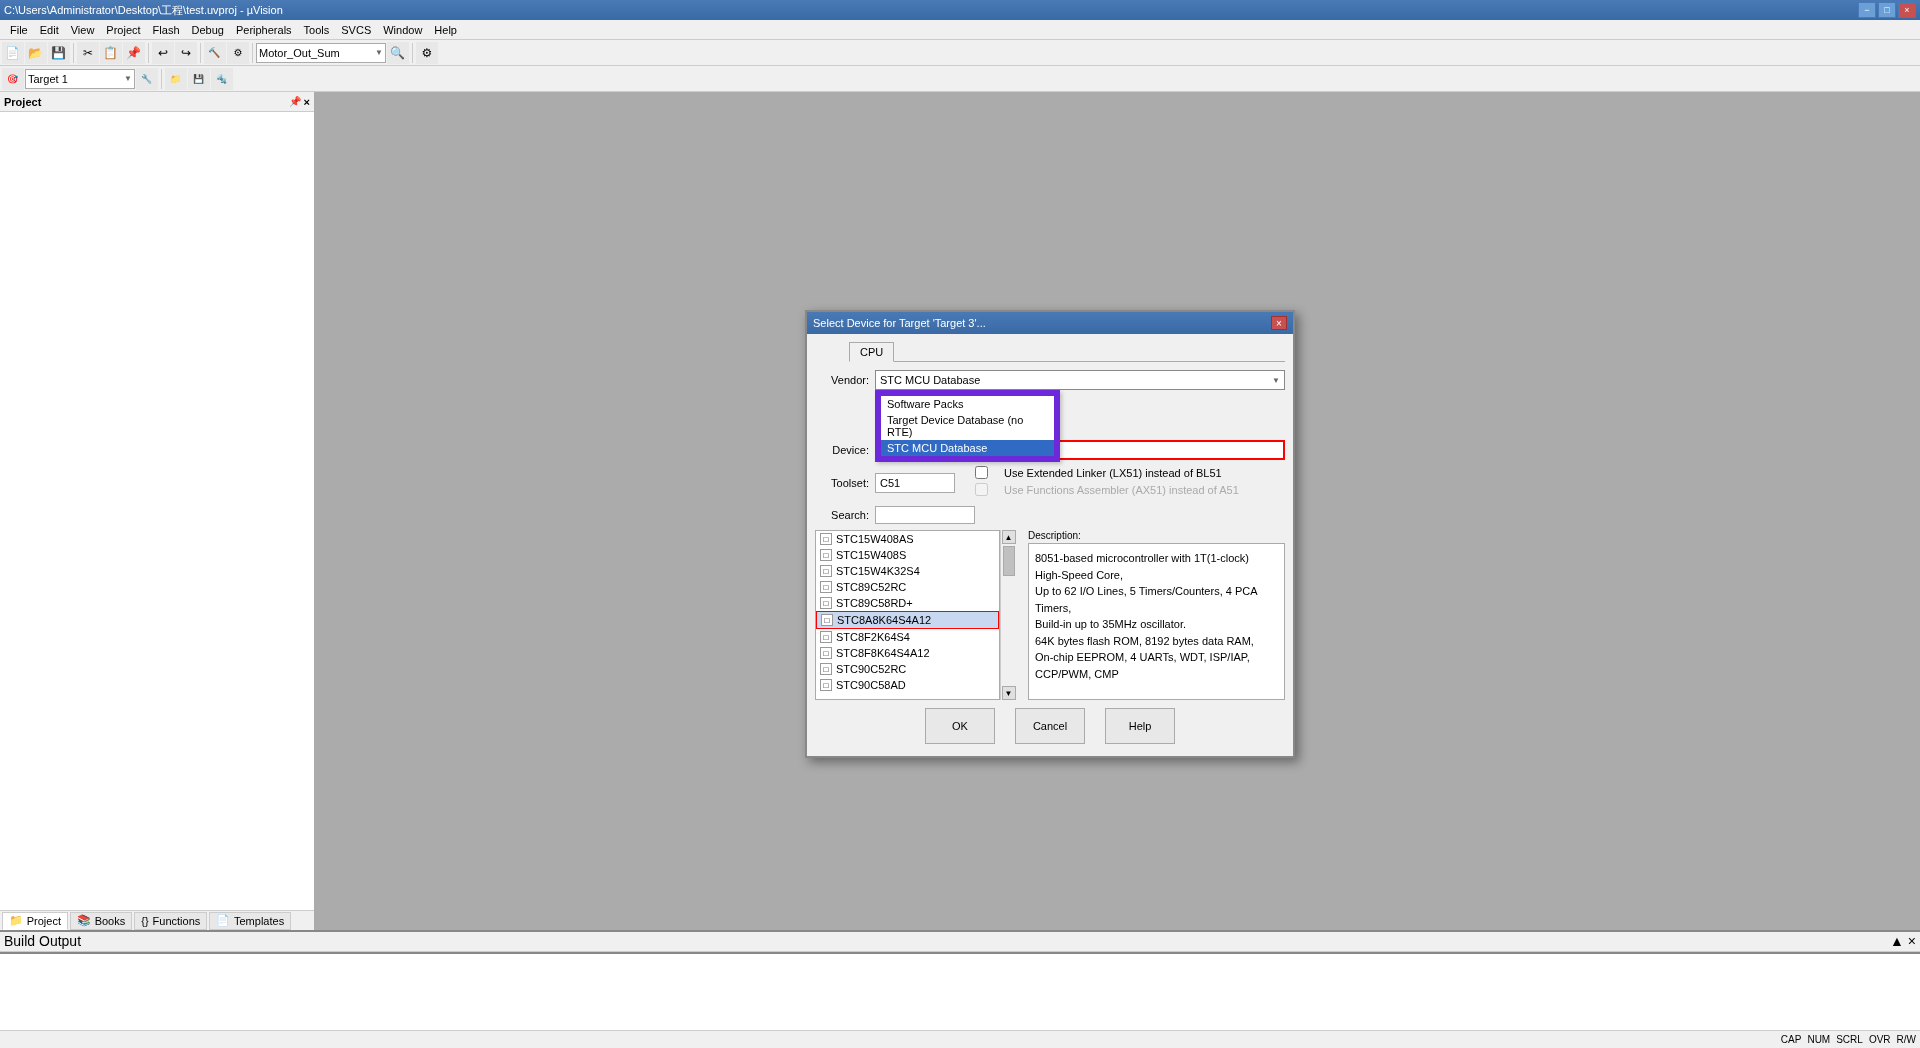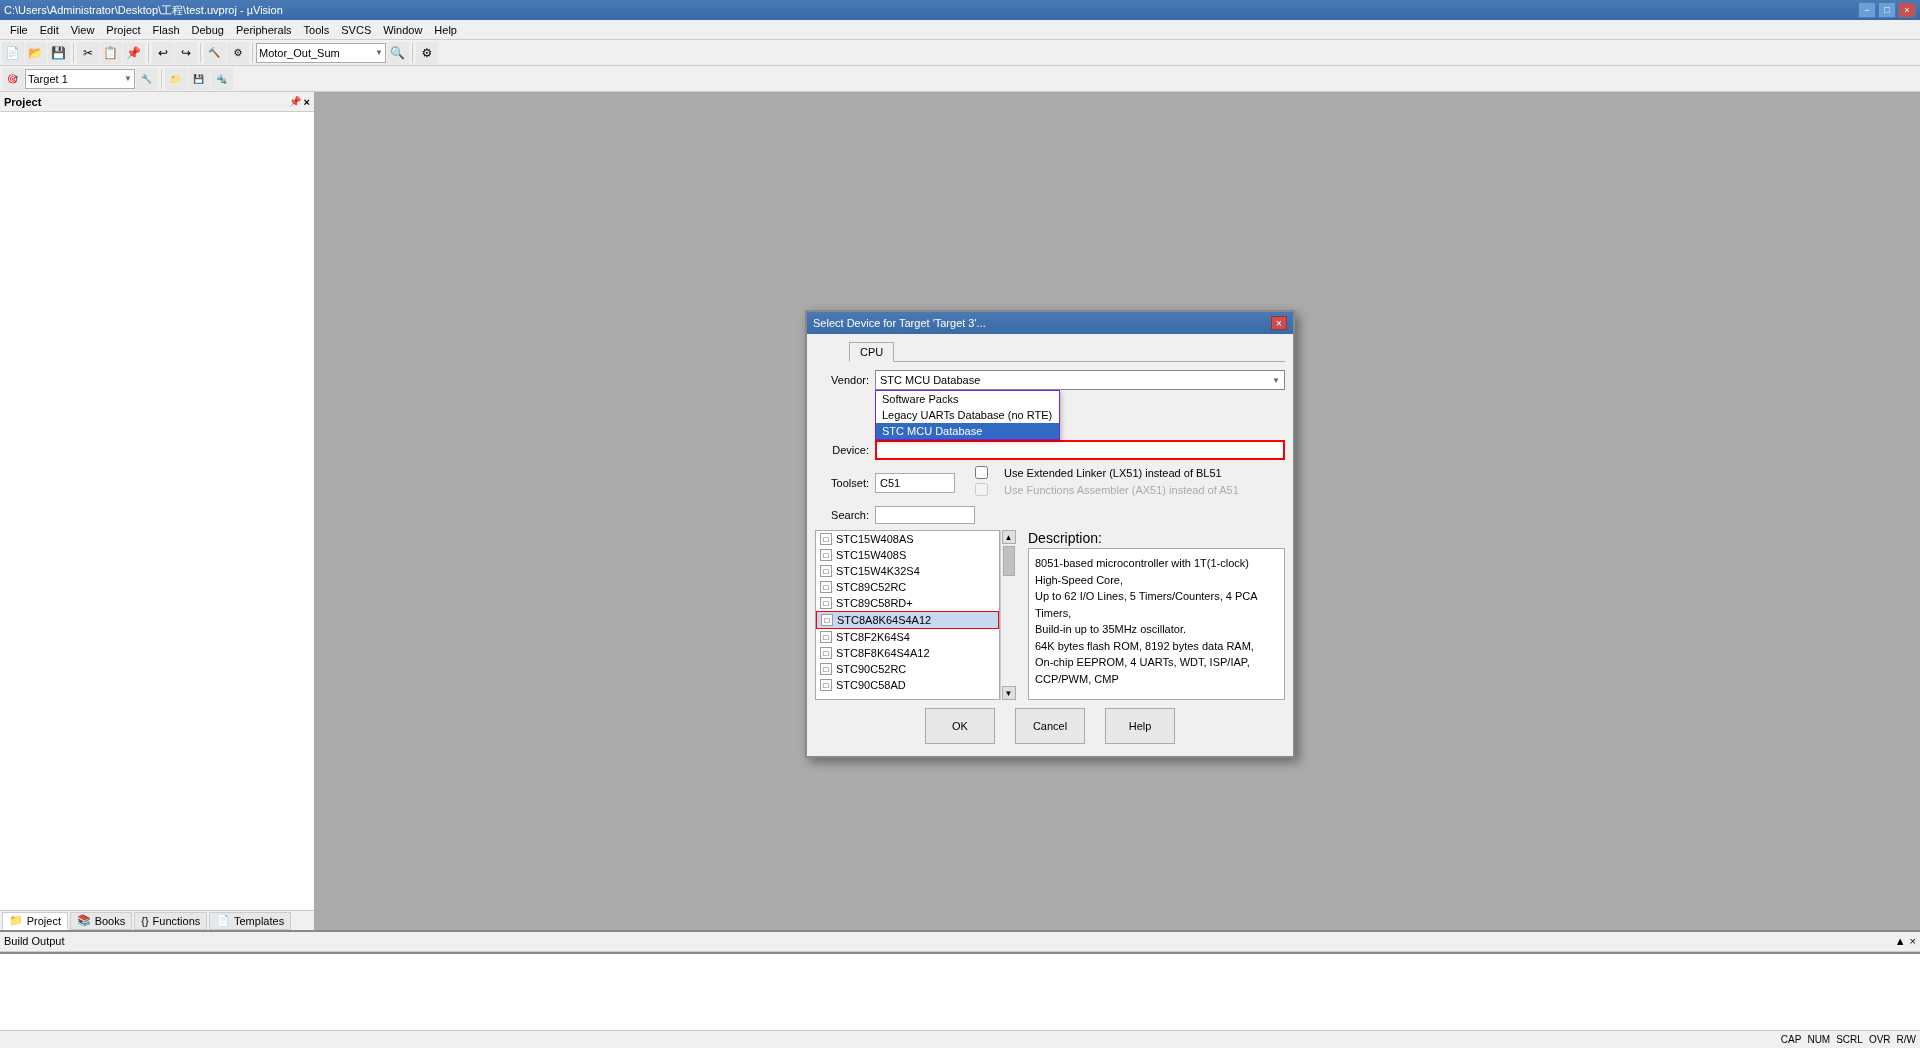--- a/index.html
+++ b/index.html
@@ -167,21 +167,21 @@
       padding: 2px 4px;
       font-size: 11px;
     }
     .build-output-header {
       height: 20px;
       background: #f0f0f0;
       border-bottom: 1px solid #ccc;
       display: flex;
       align-items: center;
       padding: 0 4px;
-      font-size: 11px;
+      font-size: 14px;
       justify-content: space-between;
     }
     .modal {
       width: 490px;
       background: #f0f0f0;
       border: 2px solid #888;
       box-shadow: 4px 4px 10px rgba(0,0,0,0.4);
       position: absolute;
       top: 218px;
       left: 490px;
@@ -253,21 +253,21 @@
     }
     .dropdown-arrow { font-size: 8px; color: #666; }
 
     
     .dropdown-popup {
       position: absolute;
       top: 37px;
       left: 555px;
       width: 185px;
       background: white;
-      border: 1px solid #6d28d9;
+      border: 6px solid #6d28d9;
       box-shadow: 2px 2px 4px rgba(0,0,0,0.2);
       z-index: 200;
       font-size: 11px;
     }
     .dropdown-option {
       padding: 2px 6px;
       cursor: pointer;
     }
     .dropdown-option.selected {
       background: #316ac5;
@@ -514,21 +514,21 @@
             <div class="form-row">
               <span class="form-label">Vendor:</span>
               <div style="flex:1;position:relative;">
                 <div class="form-control" style="border:1px solid #888;">
                   <span>STC MCU Database</span>
                   <span class="dropdown-arrow">▼</span>
                 </div>
 
                 <div class="dropdown-popup" style="top:20px;left:0;width:185px;">
                   <div class="dropdown-option">Software Packs</div>
-                  <div class="dropdown-option">Legacy UARTs Database (no RTE)</div>
+                  <div class="dropdown-option">Target Device Database (no RTE)</div>
                   <div class="dropdown-option selected">STC MCU Database</div>
                 </div>
               </div>
             </div>
 
             <div class="form-row" style="margin-top: 50px;">
               <span class="form-label">Device:</span>
               <div class="form-control" style="border:2px solid #f00; background:white;">
                 <span></span>
               </div>
@@ -601,21 +601,21 @@
                   </div>
                 </div>
                 <div class="scrollbar-v">
                   <div class="scroll-arrow">▲</div>
                   <div class="scroll-thumb"></div>
                   <div class="scroll-arrow" style="margin-top:auto;">▼</div>
                 </div>
               </div>
 
               <div style="flex:1;display:flex;flex-direction:column;">
-                <div style="font-size:14px;margin-bottom:2px;">Description:</div>
+                <div style="font-size:10px;margin-bottom:2px;">Description:</div>
                 <div class="description-area">
                   <div class="description-text">
                     8051-based microcontroller with 1T(1-clock) High-Speed Core,<br>
                     Up to 62 I/O Lines, 5 Timers/Counters, 4 PCA Timers,<br>
                     Build-in up to 35MHz oscillator.<br>
                     64K bytes flash ROM, 8192 bytes data RAM,<br>
                     On-chip EEPROM, 4 UARTs, WDT, ISP/IAP, CCP/PWM, CMP
                   </div>
                 </div>
               </div>

